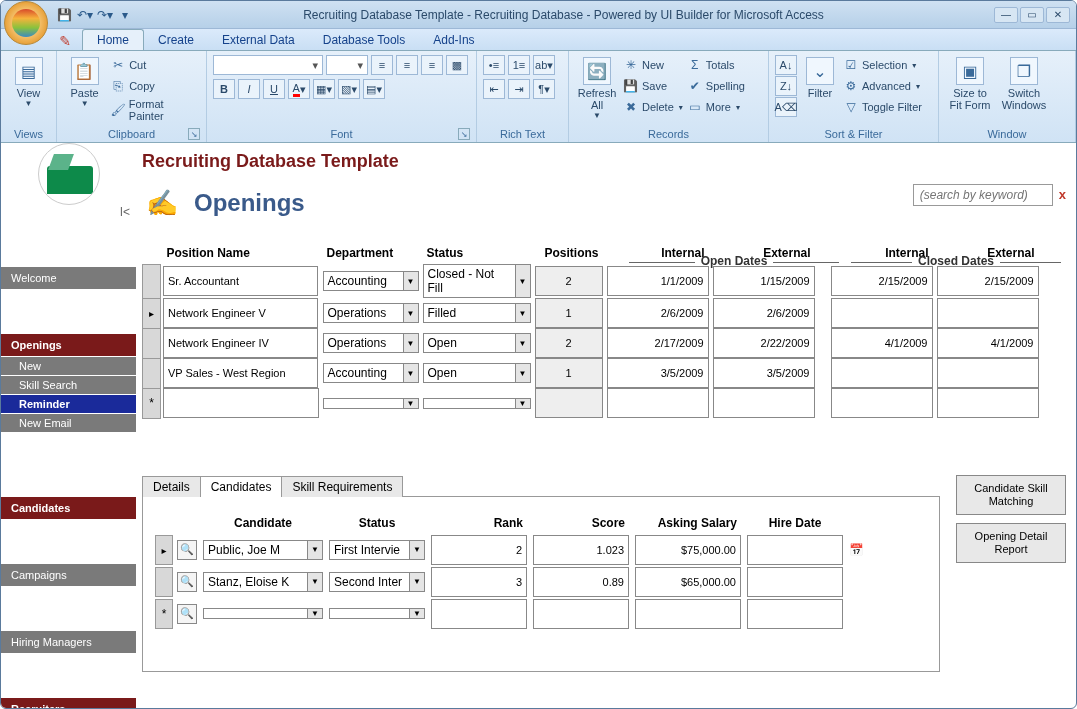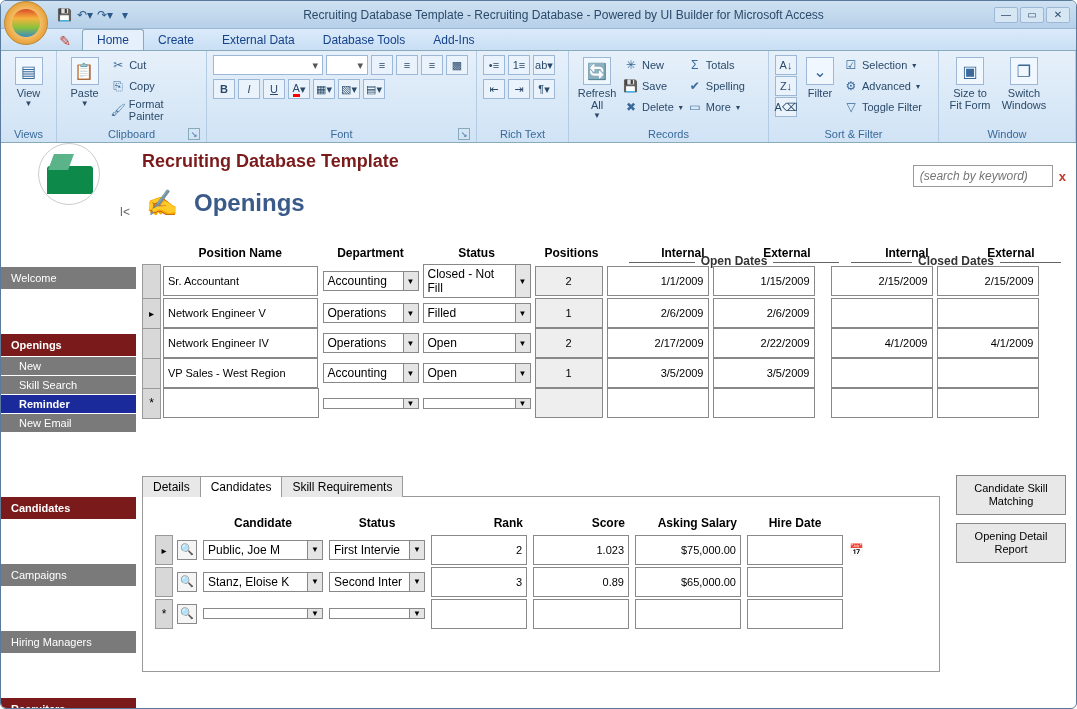--- a/index.html
+++ b/index.html
@@ -48,36 +48,36 @@
 .logo::after { content:""; position:absolute; left:12px; top:10px; width:20px; height:16px; background:#5bb38a; transform:skewX(-20deg);}
 .side-toggle { text-align:right; padding:0 6px 4px 0; color:#666; font-size:12px;}
 .nav { display:flex; flex-direction:column; }
 .nav-item { padding:5px 10px; background:#7a7a7a; color:#fff; border-bottom:1px solid #fff; cursor:pointer;margin-top:44px;}
 .nav-item.maroon { background:#7a1a1a; font-weight:bold;}
 .nav-sub { padding:3px 6px 3px 18px; background:#7a7a7a; color:#fff; border-bottom:1px solid #fff; font-size:11px;}
 .nav-sub.blue { background:#1a2a9a; font-weight:bold;}
 .nav-pane-btn { margin-top:16px; padding:3px 6px; border:1px solid #c99; color:#b33; font-size:10px; width:70px;}
 
 .main { flex:1; padding:8px 10px 0 6px; overflow:auto; }
-.header-row { display:flex; align-items:flex-start; justify-content:space-between;}
+.header-row { display:flex; align-items:center; justify-content:space-between;}
 .app-title { color:#7a1a1a; font-size:18px; font-weight:bold; margin-bottom:14px;}
 .search-row { display:flex; align-items:center; gap:6px; margin-top:14px;}
 .search-input { border:1px solid #999; padding:3px 6px; width:140px; font-size:12px; font-style:italic; color:#555;}
 .search-x { color:#c0392b; font-weight:bold; font-size:13px;}
 .section-head { display:flex; align-items:center; gap:10px; margin-bottom:4px;}
 .section-icon { width:42px; height:34px; display:flex; align-items:center; justify-content:center; font-size:26px;}
 .section-title { color:#3a5a8a; font-size:24px; font-weight:bold;}
 
 
 .grid-wrap { position:relative; }
 .dates-bracket{ position:absolute; top:12px; display:flex; justify-content:center; color:#333; font-weight:bold; font-size:12px;}
 .dates-bracket .line{border-top:1px solid #666; flex:1; margin-top:8px;}
 .dates-bracket .txt{padding:0 6px;}
 .grid { border-collapse:collapse; margin-top:18px;}
-.grid th { text-align:center; font-weight:bold; padding:4px 6px; font-size:12px;}
+.grid th { text-align:left; font-weight:bold; padding:4px 6px; font-size:12px;}
 .grid td { padding:0 2px;}
 .rowsel { width:18px; background:#d8d8d8; border:1px solid #999; text-align:center;}
 .rowsel.current::before { content:"▸"; font-size:10px;}
 .rowsel.new::before { content:"*"; font-size:12px;}
 .cell-input { border:1px solid #888; background:#fff; padding:8px 4px; font-size:11px; width:100%;}
 .cell-input.readonly { background:#eee;}
 .combo { display:flex; }
 .combo .val{ flex:1; border:1px solid #888; border-right:none; padding:2px 4px; font-size:12px; background:#fff;}
 .combo .arrow{ width:16px; border:1px solid #888; background:#e5e5e5; display:flex; align-items:center; justify-content:center; font-size:8px;}
 .num { text-align:right;}

